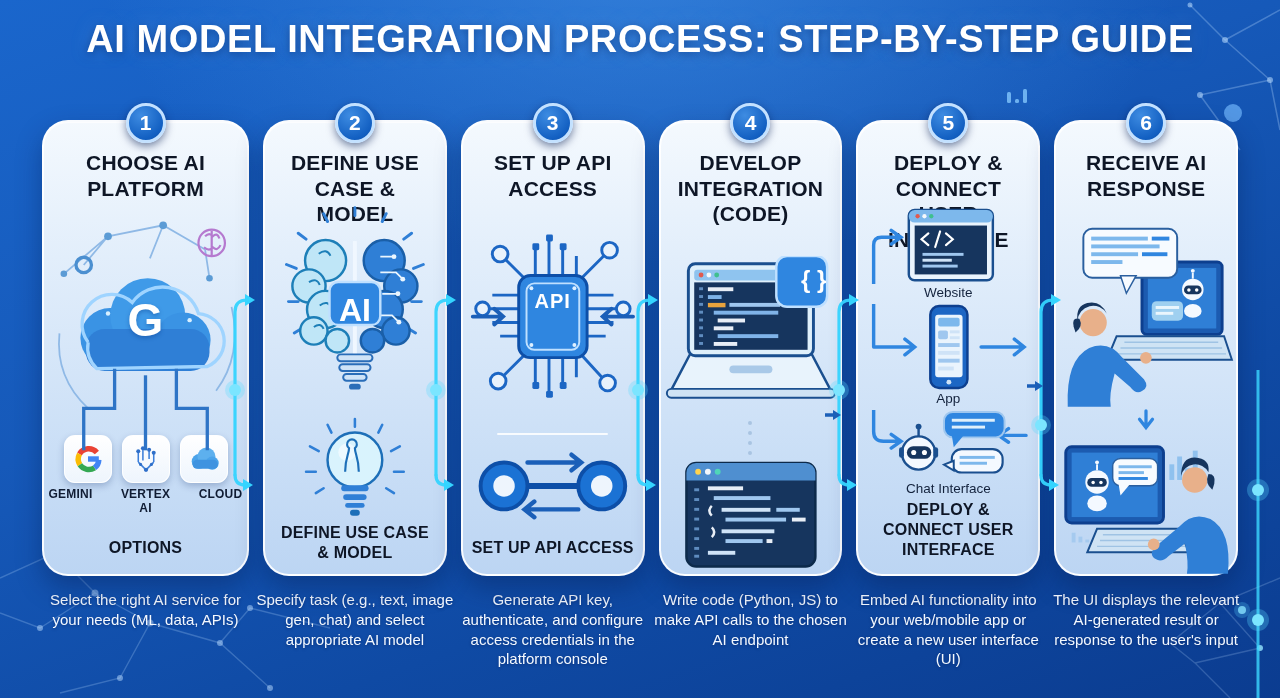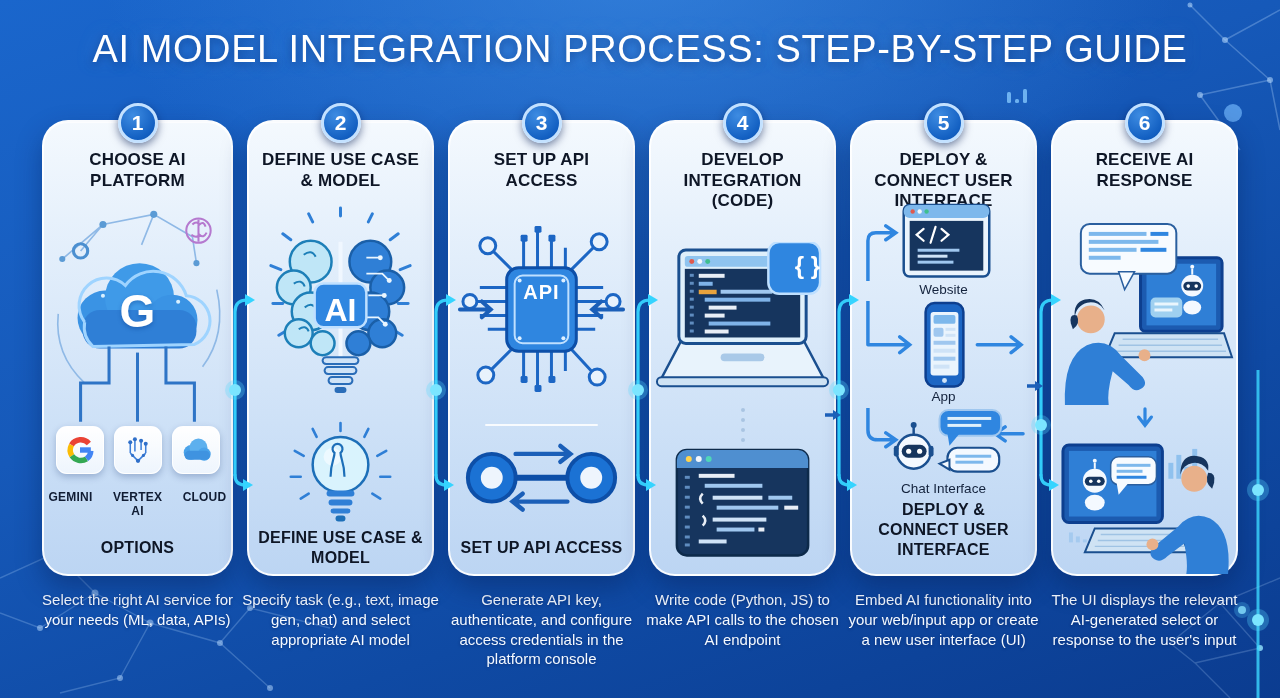--- a/index.html
+++ b/index.html
@@ -5,62 +5,62 @@
   html,body{margin:0;padding:0;background:#0a3a86;}
   *{box-sizing:border-box;}
   .stage{
     position:relative;width:1280px;height:698px;overflow:hidden;
     font-family:"Liberation Sans",sans-serif;
     background:
       radial-gradient(ellipse 900px 500px at 50% -5%, rgba(70,150,235,.55), rgba(70,150,235,0) 60%),
       linear-gradient(160deg,#1a66cc 0%,#1659b9 40%,#0f4aa4 70%,#0b3c90 100%);
   }
   .page-title{
-    position:absolute;top:28px;left:0;width:100%;text-align:center;
-    color:#ffffff;font-size:38px;font-weight:400;letter-spacing:.6px;
+    position:absolute;top:18px;left:0;width:100%;text-align:center;
+    color:#ffffff;font-size:38px;font-weight:700;letter-spacing:.6px;
     text-shadow:0 2px 8px rgba(4,40,110,.6), 0 0 18px rgba(120,190,255,.35);
   }
   .cards-row{position:absolute;top:120px;left:42px;width:1196px;display:flex;gap:14px;}
   .column{flex:1;display:flex;flex-direction:column;align-items:center;position:relative;}
   .card{
     position:relative;width:100%;height:456px;border-radius:26px;
     background:linear-gradient(180deg,#f4f9fe 0%,#e2eefb 30%,#c9def6 75%,#bcd5f3 100%);
     border:2px solid rgba(255,255,255,.9);
     box-shadow:0 12px 26px rgba(4,30,85,.4), inset 0 1px 0 rgba(255,255,255,.7);
     display:flex;flex-direction:column;align-items:center;
   }
   .badge{
     position:absolute;top:-19px;left:50%;transform:translateX(-50%);
     width:40px;height:40px;border-radius:50%;
     background:radial-gradient(circle at 35% 28%,#3e8ce2,#1360c2 70%,#0d4fa8);
     border:3px solid #c3e1ff;box-shadow:0 3px 8px rgba(0,25,80,.55);
     color:#fff;font-weight:800;font-size:21px;display:flex;align-items:center;justify-content:center;
   }
   .card-title{
-    margin-top:28px;text-align:center;font-weight:800;font-size:17px;
+    margin-top:28px;text-align:center;font-weight:800;font-size:21px;
     color:#0e1626;line-height:1.22;padding:0 10px;letter-spacing:.2px;min-height:42px;
   }
   .footer-label{
     margin-top:auto;margin-bottom:16px;text-align:center;font-weight:800;
     font-size:16px;color:#0e1626;line-height:1.25;padding:0 8px;letter-spacing:.2px;
   }
   .caption{
     margin-top:14px;text-align:center;color:#f4f9ff;font-size:15px;line-height:1.32;
     width:108%;font-weight:500;text-shadow:0 1px 3px rgba(0,25,80,.45);
   }
   .illus{position:relative;width:100%;}
   .illus svg{display:block;width:100%;}
   .overlay-label{position:absolute;color:#fff;font-weight:800;pointer-events:none;}
   .tiles-row{display:flex;gap:10px;margin-top:2px;}
   .tile{
     width:48px;height:48px;border-radius:11px;background:linear-gradient(180deg,#ffffff,#eef5fd);
     box-shadow:0 3px 7px rgba(10,40,100,.25);display:flex;align-items:center;justify-content:center;
     border:1px solid rgba(255,255,255,.9);
   }
-  .tile-labels{display:flex;gap:14px;margin-top:16px;}
+  .tile-labels{display:flex;gap:22px;margin-top:4px;}
   .tile-label{width:53px;text-align:center;font-size:12px;font-weight:800;color:#101c33;letter-spacing:.2px;}
   .divider{width:62%;height:2px;background:rgba(255,255,255,.85);border-radius:2px;margin:6px 0;}
   .mini-label{text-align:center;font-size:13.5px;font-weight:400;color:#13223c;margin:1px 0 4px 0;}
   .dots-col{display:flex;flex-direction:column;align-items:center;gap:6px;margin:4px 0;}
   .dots-col span{width:4px;height:4px;border-radius:50%;background:#a9c4e2;}
   .connector{position:absolute;pointer-events:none;}
   .deco{position:absolute;pointer-events:none;}
 </style>
 </head>
 <body>
@@ -464,21 +464,21 @@
               <circle cx="68" cy="43.5" r="2.6" fill="#fff"></circle>
             <rect x="96" y="40" width="52" height="24" rx="10" fill="#f4f9ff" stroke="#1a4f8f" stroke-width="2.2"></rect>
             <polygon points="98,52 98,62 88,56" fill="#f4f9ff" stroke="#1a4f8f" stroke-width="2"></polygon>
             <rect x="104" y="47" width="36" height="3" fill="#7db8ec"></rect>
               <rect x="104" y="53" width="28" height="3" fill="#7db8ec"></rect>
           </svg>
         </div>
         <div class="mini-label">Chat Interface</div>
         <div class="footer-label" style="margin-bottom:14px;">DEPLOY &amp; CONNECT USER INTERFACE</div>
       </div>
-      <div class="caption">Embed AI functionality into your web/input app or create a new user interface (UI)</div>
+      <div class="caption">Embed AI functionality into your web/mobile app or create a new user interface (UI)</div>
     </div>
 
     <div class="column">
       <div class="card">
         <div class="badge">6</div>
         <div class="card-title">RECEIVE AI RESPONSE</div>
         <div class="illus" style="height:190px;margin-top:24px;">
           <svg viewBox="0 0 184 190">
             <rect x="88" y="42" width="82" height="74" rx="5" fill="#1c5bb0" stroke="#0d3f8f" stroke-width="3"></rect>
             <rect x="94" y="48" width="70" height="62" fill="#2f7fd6"></rect>
@@ -546,21 +546,21 @@
                 <path d="M48,102 H122 M45,108 H128 M42,114 H132"></path>
               </g>
             <circle cx="142" cy="46" r="13" fill="#e8b08a"></circle>
             <path d="M128,42 a15,15 0 0 1 28,-4 q2,-14 -14,-15 q-14,0 -14,19" fill="#16355e"></path>
             <path d="M156,40 q8,0 6,10 l-2,6 q-8,-6 -4,-16" fill="#16355e"></path>
             <path d="M176,142 q4,-44 -18,-56 q-18,-8 -32,8 l-24,20 q-8,8 0,13 q6,4 13,-3 l17,-13 q4,20 2,31 Z" fill="#2f7fd6"></path>
             <circle cx="100" cy="112" r="6" fill="#e8b08a"></circle>
           </svg>
         </div>
       </div>
-      <div class="caption">The UI displays the relevant AI-generated select or response to the user's input</div>
+      <div class="caption">The UI displays the relevant AI-generated result or response to the user's input</div>
     </div>
   </div>
 
   <svg class="connector" style="left:219px;top:270px;" width="36" height="310" viewBox="0 0 36 310">
     <g stroke="#35d4ff" stroke-width="3.2" fill="none" stroke-linecap="round" opacity=".95">
       <path d="M16,205 V42 Q16,30 28,30"></path>
         <path d="M16,205 Q16,215 26,215"></path>
     </g>
     <polygon points="26,24 36,30 26,36" fill="#35d4ff"></polygon>
     <polygon points="24,209 34,215 24,221" fill="#35d4ff"></polygon>

